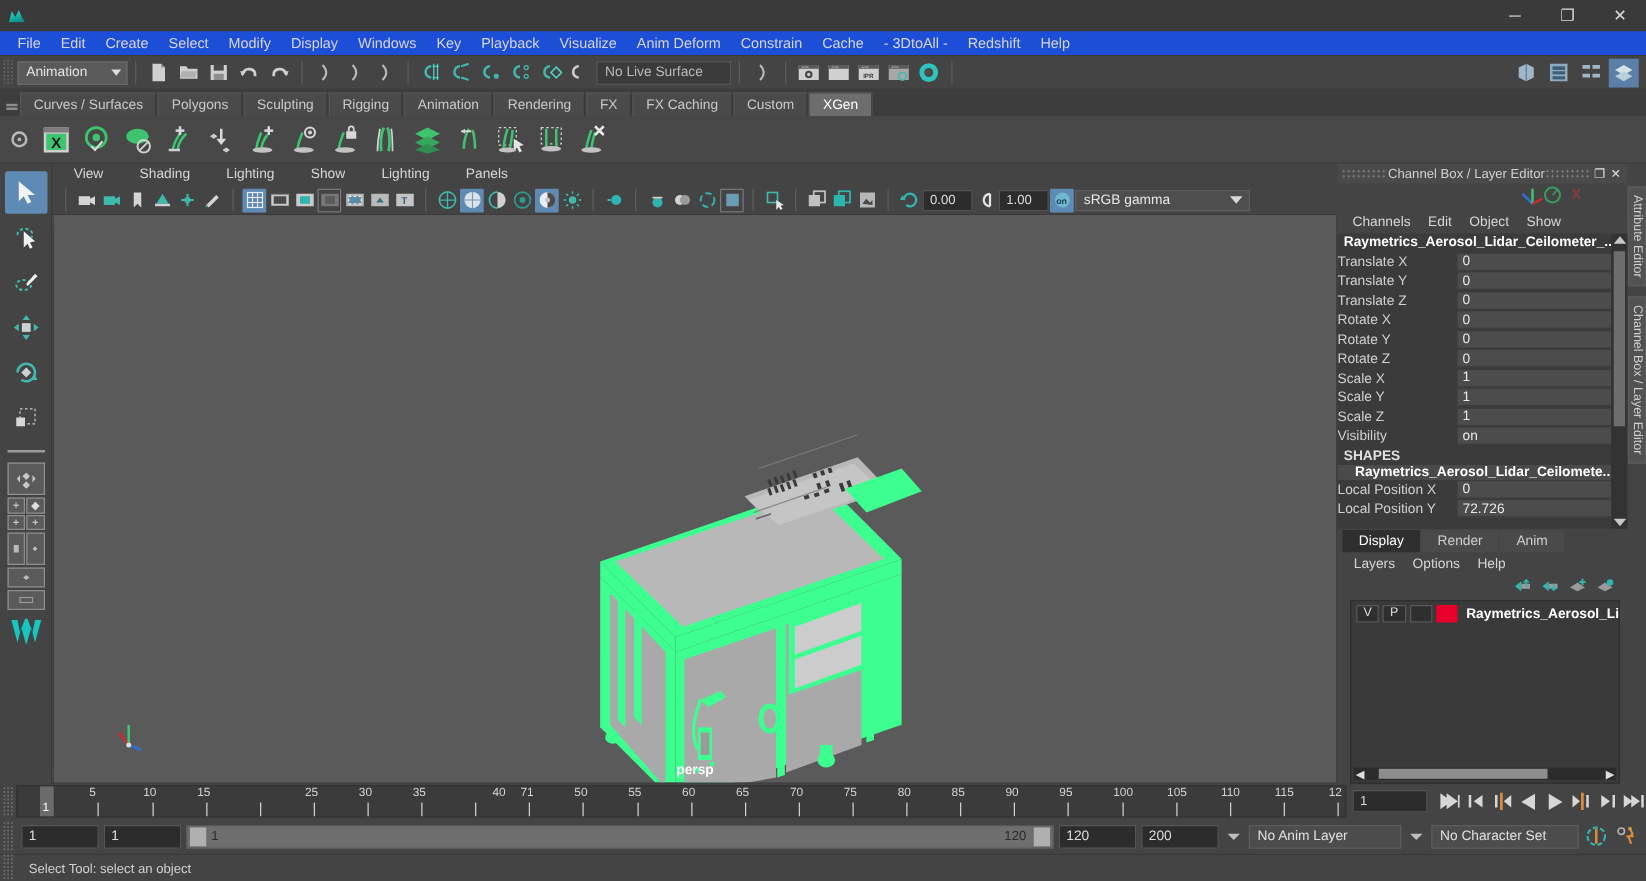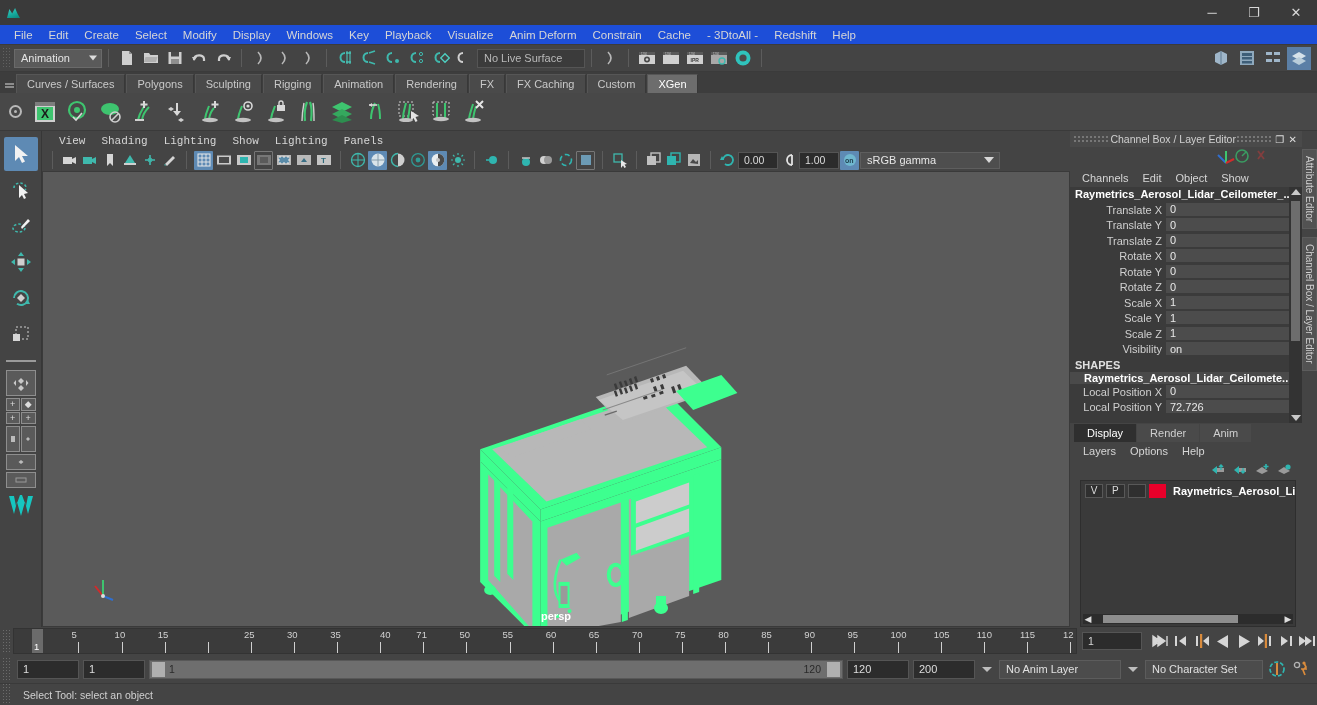--- a/index.html
+++ b/index.html
@@ -131,22 +131,22 @@
   }
   .tool-quad { width: 30px; height: 26px; display: grid; grid-template-columns: 1fr 1fr; grid-template-rows: 1fr 1fr; gap: 1px; flex:0 0 26px;}
   .tool-quad i { background: #5a5a5a; border: 1px solid #8e8e8e; display: flex; align-items: center; justify-content: center; font-style: normal; color:#ddd; font-size:9px;}
   .tool-split { width: 30px; height: 26px; display:grid; grid-template-columns: 1fr 1fr; gap:1px; flex:0 0 26px;}
   .tool-split i { background:#5a5a5a;border:1px solid #8e8e8e;display:flex;align-items:center;justify-content:center;font-style:normal;}
   .tool-wide { width: 30px; height: 16px; border: 1px solid #8e8e8e; background:#5a5a5a; display:flex;align-items:center;justify-content:center;flex:0 0 16px;}
 
   
   .vpcol { flex: 1 1 auto; display: flex; flex-direction: column; min-width: 0; background: #444; }
   .vpmenu {
-    height: 18px; background: #444444; display: flex; align-items: flex-end; padding-left: 10px;
-    flex: 0 0 18px; gap: 2px; font-family: Liberation Mono, monospace;
+    height: 18px; background: #444444; display: flex; align-items: flex-start; padding-left: 10px;
+    flex: 0 0 18px; gap: 15px;
   }
   .vpmenu .menu-item { padding: 1px 7px; font-size: 11px; }
   .vptools {
     height: 22px; background: #444444; display: flex; align-items: center; padding-left: 4px;
     flex: 0 0 22px; gap: 1px; overflow: hidden;
   }
   .vp-icon {
     width: 19px; height: 19px; display: flex; align-items: center; justify-content: center;
     flex: 0 0 19px; border-radius: 1px;
   }
@@ -189,21 +189,21 @@
     height: 19px; background: #444; display: flex; align-items: center; flex: 0 0 19px; padding-left: 5px;
   }
   .cb-menubar .menu-item { padding: 1px 7px; font-size: 11px; }
   .cb-body { flex: 0 0 236px; background: #3b3b3b; position: relative; overflow: hidden; display:flex; }
   .cb-list { flex: 1 1 auto; overflow: hidden; }
   .cb-objname {
     font-size: 11px; color: #fff; font-weight: bold; padding: 1px 0 2px 5px; background: #3b3b3b;
     white-space: nowrap; overflow: hidden;
   }
   .cb-row { display: flex; height: 15.5px; align-items: center; }
-  .cb-label { flex: 1 1 auto; text-align: right; padding-right: 4px; font-size: 11px; color: #d0d0d0; white-space: nowrap; }
+  .cb-label { flex: 1 1 auto; padding-right: 4px; font-size: 11px; color: #d0d0d0; white-space: nowrap; }
   .cb-value { width: 123px; flex: 0 0 123px; background: #4c4c4c; height: 14px; font-size: 11px;
     color: #e8e8e8; padding-left: 4px; display: flex; align-items: center; border-bottom: 1px solid #3b3b3b; }
   .cb-section { font-size: 11px; color: #e0e0e0; font-weight: bold; padding: 2px 0 1px 5px; }
   .cb-shapename { font-size: 11px; color: #ffffff; font-weight: bold; padding-left: 14px; background:#4a4a4a; white-space:nowrap; overflow:hidden;}
   .cb-scroll { width: 13px; flex: 0 0 13px; background: #333; position: relative; }
   .cb-scroll .thumb { position: absolute; left: 2px; right: 2px; top: 14px; height: 140px; background: #6d6d6d; }
   .cb-scroll .up, .cb-scroll .dn { position:absolute; left:50%; transform:translateX(-50%); }
   .cb-scroll .up { top:2px; border-left:5px solid transparent;border-right:5px solid transparent;border-bottom:6px solid #c8c8c8;}
   .cb-scroll .dn { bottom:2px; border-left:5px solid transparent;border-right:5px solid transparent;border-top:6px solid #c8c8c8;}
 
@@ -1180,21 +1180,21 @@
         <div class="tick-label" style="left: 143.706px;">15</div>
         <div class="tick-mark" style="left: 150.706px;"></div>
         <div class="tick-label" style="left: 186.815px; margin-top: 24px;">20</div>
         <div class="tick-mark" style="left: 193.815px;"></div>
         <div class="tick-label" style="left: 229.924px;">25</div>
         <div class="tick-mark" style="left: 236.924px;"></div>
         <div class="tick-label" style="left: 273.034px;">30</div>
         <div class="tick-mark" style="left: 280.034px;"></div>
         <div class="tick-label" style="left: 316.143px;">35</div>
         <div class="tick-mark" style="left: 323.143px;"></div>
-        <div class="tick-label" style="left: 366px;">40</div>
+        <div class="tick-label" style="left: 380px;">40</div>
         <div class="tick-mark" style="left: 366.252px;"></div>
         <div class="tick-label" style="left: 402.361px;">71</div>
         <div class="tick-mark" style="left: 409.361px;"></div>
         <div class="tick-label" style="left: 445.471px;">50</div>
         <div class="tick-mark" style="left: 452.471px;"></div>
         <div class="tick-label" style="left: 488.58px;">55</div>
         <div class="tick-mark" style="left: 495.58px;"></div>
         <div class="tick-label" style="left: 531.689px;">60</div>
         <div class="tick-mark" style="left: 538.689px;"></div>
         <div class="tick-label" style="left: 574.798px;">65</div>

